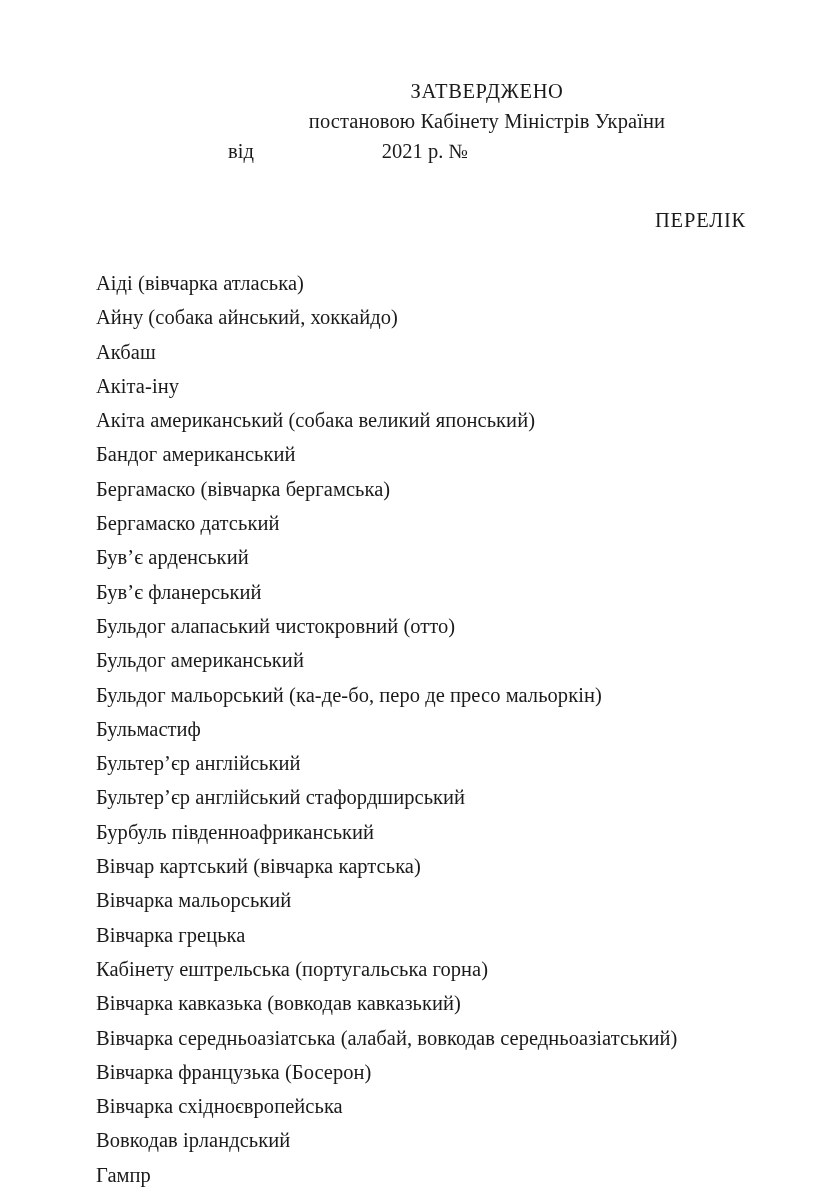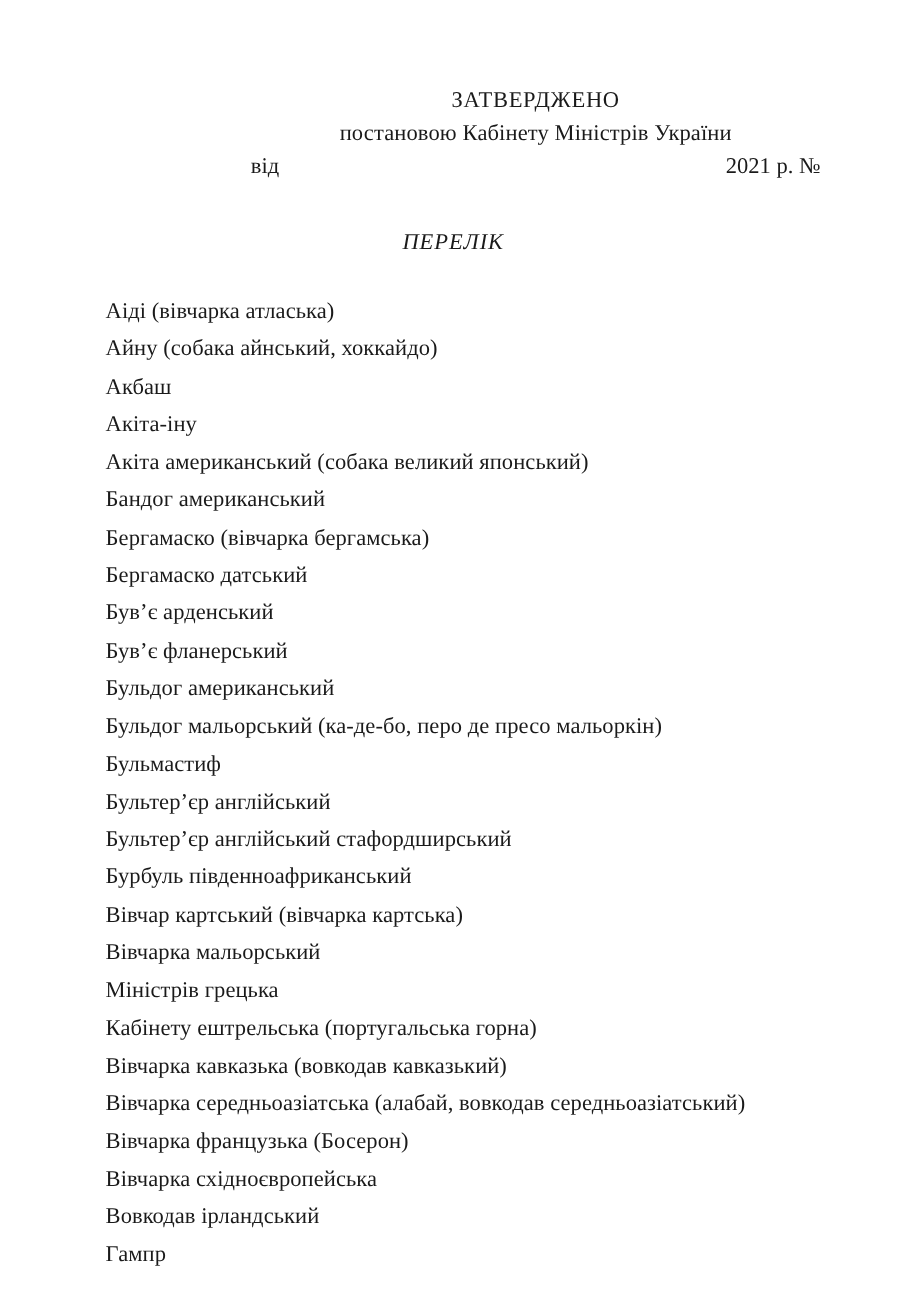--- a/index.html
+++ b/index.html
@@ -30,33 +30,32 @@
     line-height: 30px;
     letter-spacing: 0.1px;
     white-space: nowrap;
   }
   .approval-caps {
     letter-spacing: 0.6px;
     margin-top: 26px;
   }
   .approval-date-row {
     display: flex;
-    justify-content: space-between;
+    justify-content: flex-start;
     font-size: 20.5px;
     line-height: 30px;
     white-space: pre;
   }
   .approval-date-row .gap {
     display: inline-block;
     width: 128px;
   }
   .title-block {
-    text-align: center;
+    text-align: right;
     margin-top: 38px;
-    font-style: italic;
   }
   .doc-title {
     font-size: 20.5px;
     line-height: 32px;
     letter-spacing: 0.8px;
   }
   .doc-subtitle {
     font-size: 20.5px;
     line-height: 32px;
   }
@@ -95,29 +94,30 @@
     <li>Аіді (вівчарка атласька)</li>
     <li>Айну (собака айнський, хоккайдо)</li>
     <li>Акбаш</li>
     <li>Акіта-іну</li>
     <li>Акіта американський (собака великий японський)</li>
     <li>Бандог американський</li>
     <li>Бергамаско (вівчарка бергамська)</li>
     <li>Бергамаско датський</li>
     <li>Був’є арденський</li>
     <li>Був’є фланерський</li>
+    <li>Бульдог алапаський чистокровний (отто)</li>
     <li>Бульдог американський</li>
     <li>Бульдог мальорський (ка-де-бо, перо де пресо мальоркін)</li>
     <li>Бульмастиф</li>
     <li>Бультер’єр англійський</li>
     <li>Бультер’єр англійський стафордширський</li>
     <li>Бурбуль південноафриканський</li>
     <li>Вівчар картський (вівчарка картська)</li>
     <li>Вівчарка мальорський</li>
-    <li>Міністрів грецька</li>
+    <li>Вівчарка грецька</li>
     <li>Кабінету ештрельська (португальська горна)</li>
     <li>Вівчарка кавказька (вовкодав кавказький)</li>
     <li>Вівчарка середньоазіатська (алабай, вовкодав середньоазіатський)</li>
     <li>Вівчарка французька (Босерон)</li>
     <li>Вівчарка східноєвропейська</li>
     <li>Вовкодав ірландський</li>
     <li>Гампр</li>
   </ul>
 
 </div>

